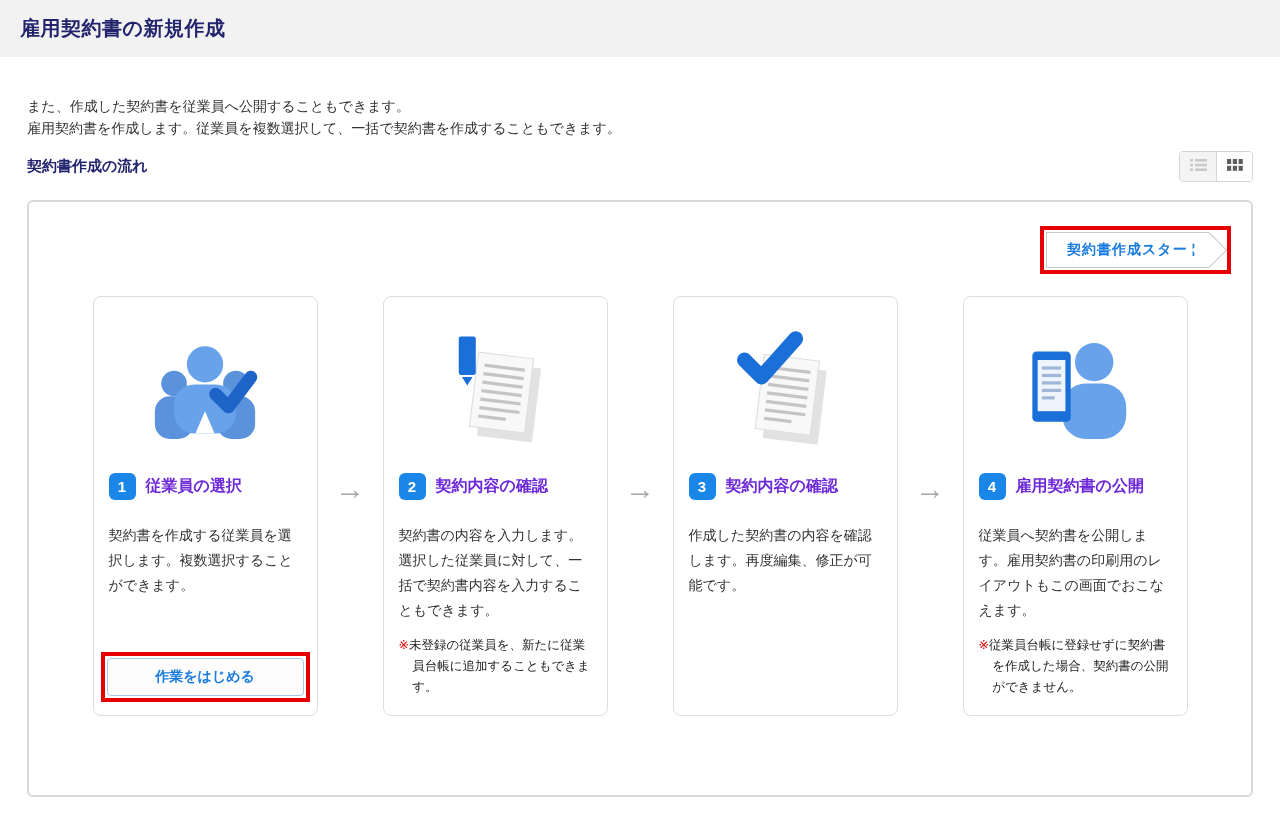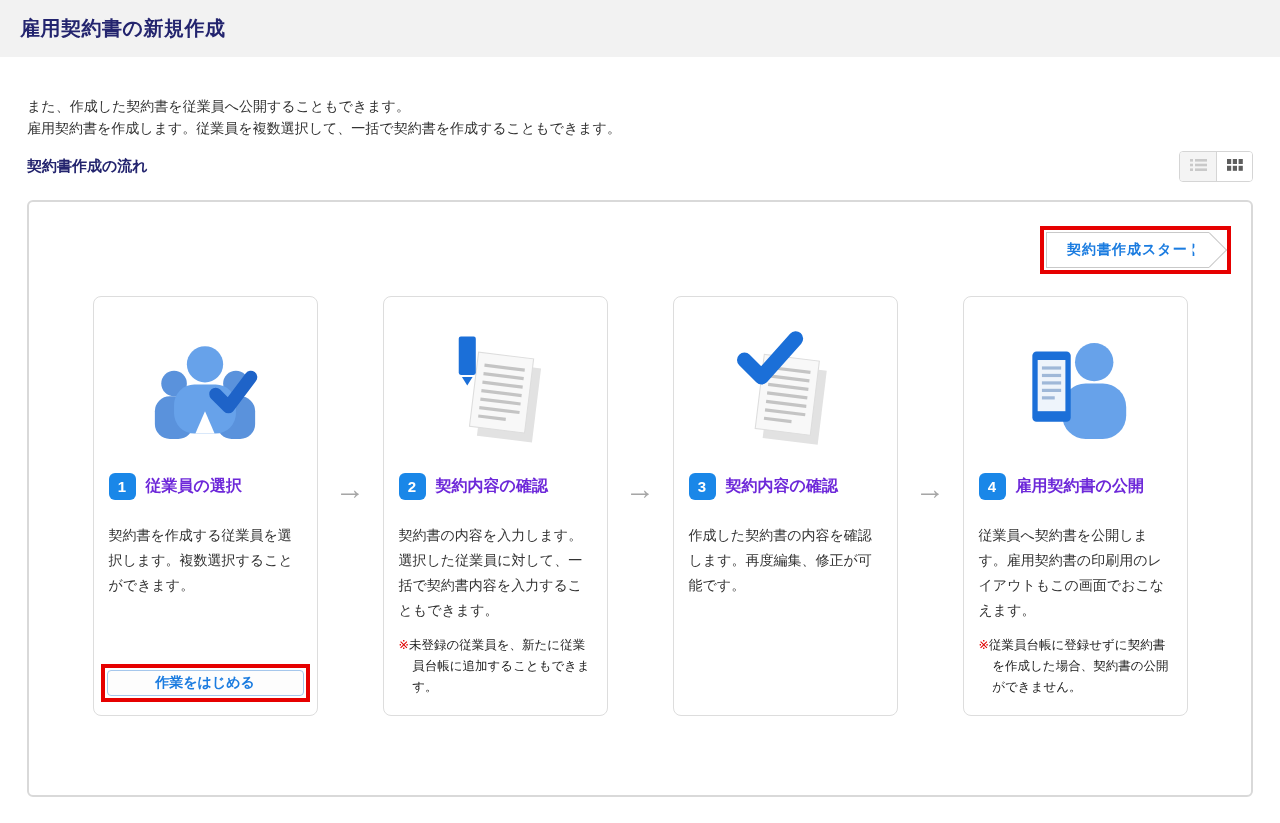--- a/index.html
+++ b/index.html
@@ -49,21 +49,21 @@
     font-weight:bold; font-size:15px; display:flex; align-items:center; justify-content:center; }
   .step-title { color:#6d28d9; font-weight:bold; font-size:16px; white-space:nowrap; }
 
   .step-body { margin-top:23px; font-size:14px; line-height:25px; color:#333; }
 
   .step-note { margin-top:12px; font-size:12.5px; line-height:21px; color:#222;
     padding-left:1.1em; text-indent:-1.1em; }
   .note-marker { color:#e00000; }
 
   .action-annotation { position:absolute; left:7px; right:7px; bottom:13px; border:4px solid #e60000; padding:2px; background:#fff; }
-  .action-btn { width:100%; height:26px; background:#fdfdfd; border:1px solid #a5c7ec; border-radius:4px;
+  .action-btn { width:100%; height:38px; background:#fdfdfd; border:1px solid #a5c7ec; border-radius:4px;
     color:#1b7ce0; font-weight:bold; font-size:14px; display:flex; align-items:center; justify-content:center;
     cursor:pointer; font-family:inherit; }
 </style>
 </head>
 <body>
 
 <div class="page-header">
   <h1 class="page-title">雇用契約書の新規作成</h1>
 </div>
 

